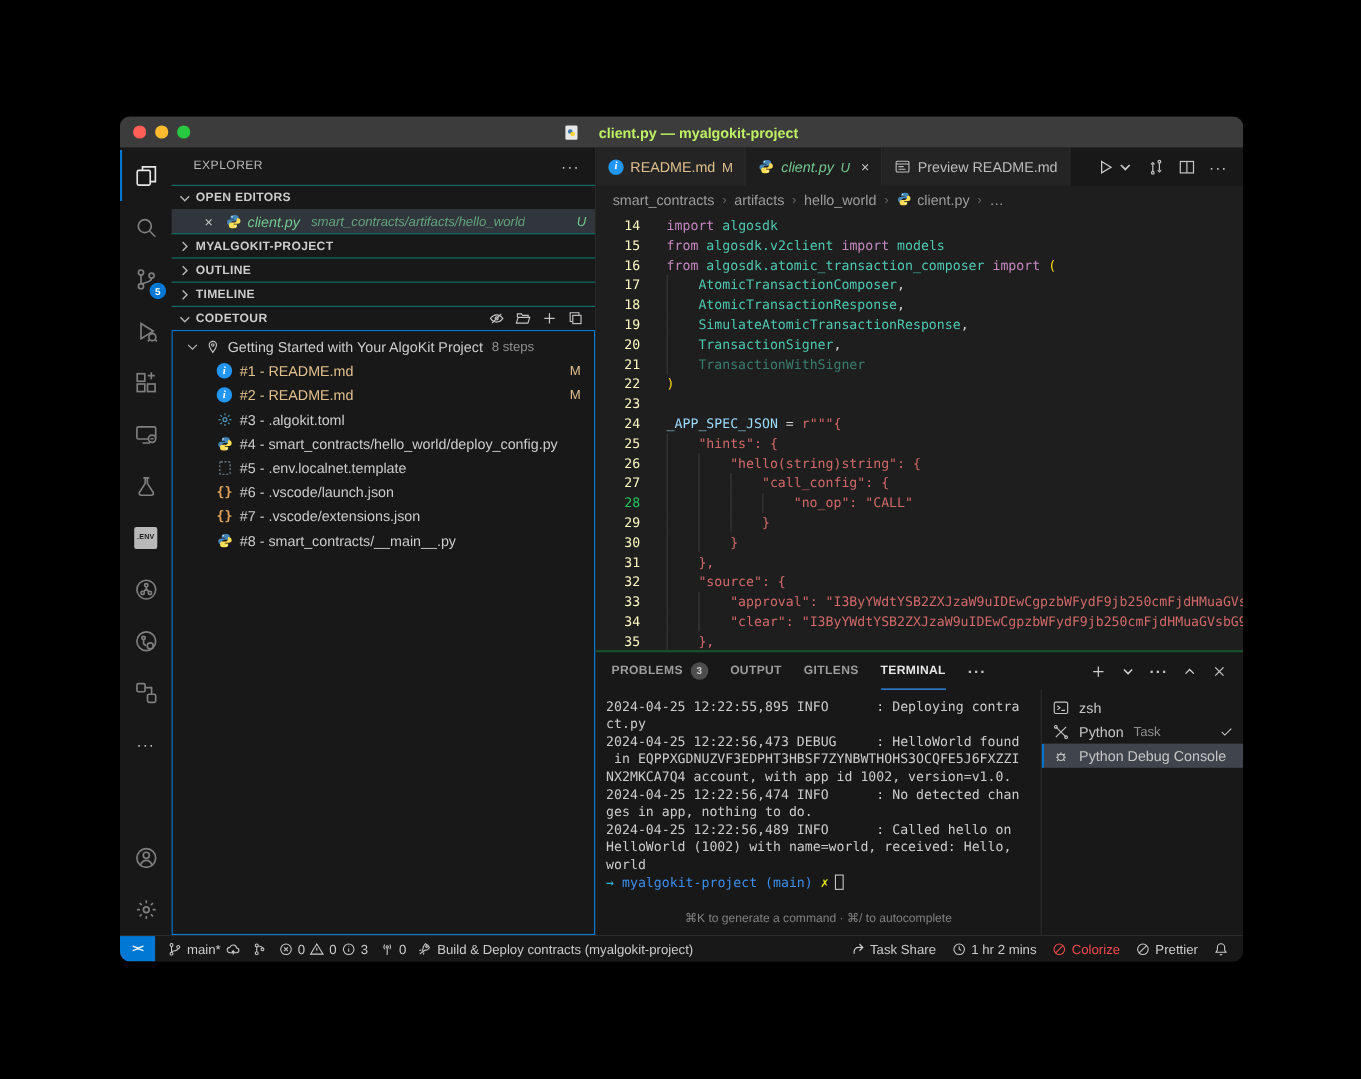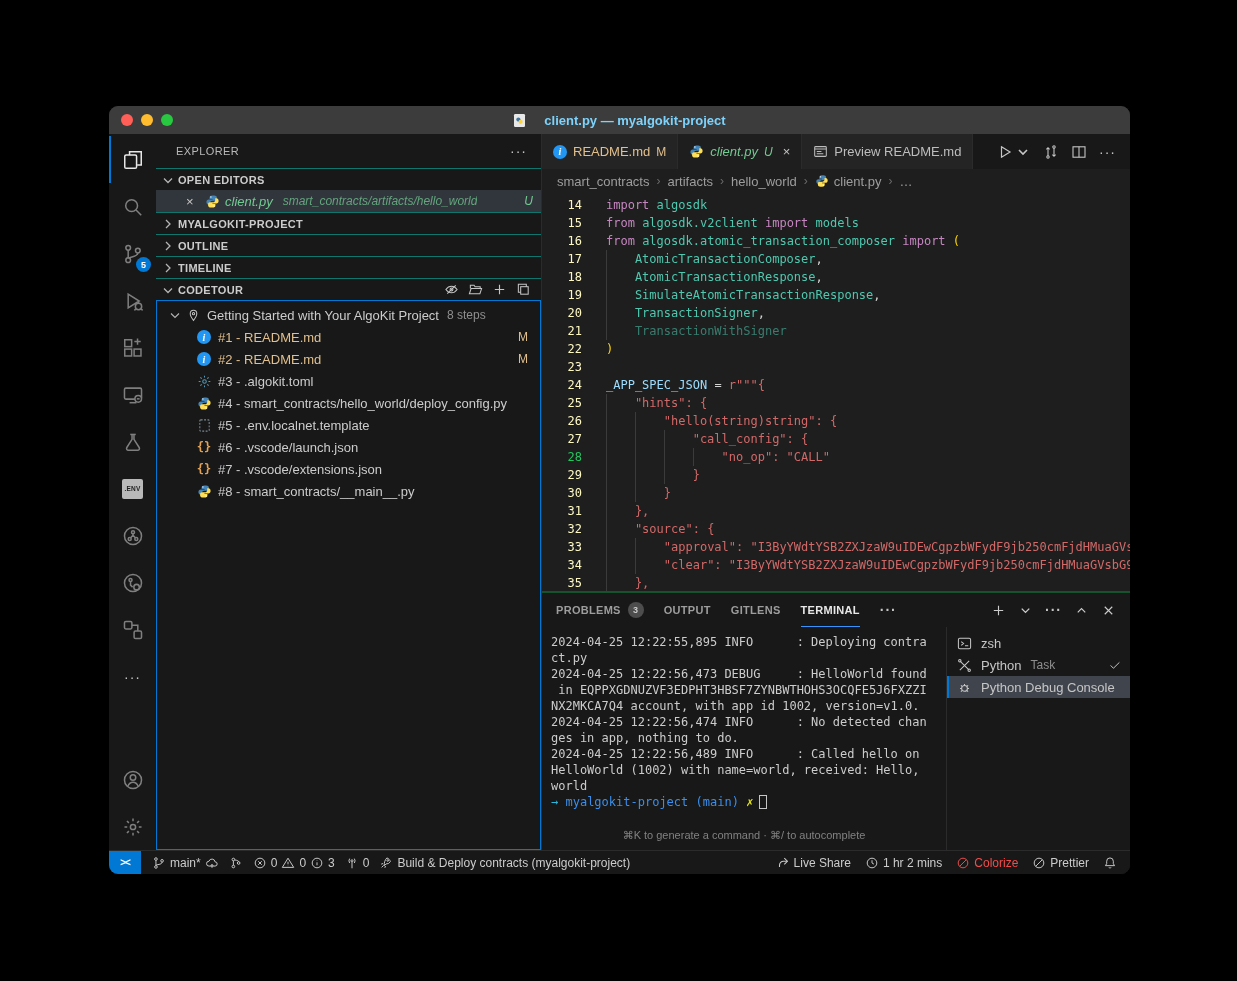--- a/index.html
+++ b/index.html
@@ -5,21 +5,21 @@
 *{box-sizing:border-box;margin:0;padding:0}
 html,body{width:1237px;height:981px;background:#000;font-family:"Liberation Sans",sans-serif;overflow:hidden}
 body{position:relative}
 svg{display:block}
 .window{position:absolute;left:108px;top:105px;width:1023px;height:770px;background:#1e1e1e;border-radius:10px;overflow:hidden;display:flex;flex-direction:column;box-shadow:0 25px 70px rgba(0,0,0,.7);border:1px solid #000}
 
 .titlebar{flex:0 0 28px;background:#3c3c3c;display:flex;align-items:center;position:relative}
 .traffic{display:flex;gap:8px;margin-left:12px;z-index:2}
 .tl-btn{width:12px;height:12px;border-radius:50%}
 .tl-close{background:#ff5f57}.tl-min{background:#febc2e}.tl-zoom{background:#28c840}
-.title{position:absolute;left:0;right:0;top:0;bottom:0;display:flex;justify-content:center;align-items:center;gap:18px;color:#7dd3fc;font-size:13px;font-weight:700}
+.title{position:absolute;left:0;right:0;top:0;bottom:0;display:flex;justify-content:center;align-items:center;gap:18px;color:#bef264;font-size:13px;font-weight:700}
 
 .main{flex:1;display:flex;min-height:0}
 .activitybar{width:47px;background:#181818;display:flex;flex-direction:column;padding-top:2px}
 .ab-item{height:47px;display:flex;align-items:center;justify-content:center;color:#7f7f7f;position:relative}
 .ab-item.active{color:#e7e7e7;box-shadow:inset 2px 0 0 #0078d4}
 .ab-item svg{width:22px;height:22px}
 .ab-badge{position:absolute;right:5px;bottom:5px;background:#0078d4;color:#fff;border-radius:50%;min-width:15px;height:15px;font-size:9px;display:flex;align-items:center;justify-content:center;font-weight:700}
 .ab-spacer{flex:1}
 .env-badge{width:21px;height:20px;background:#b9b9b9;color:#1e1e1e;font-size:6.5px;font-weight:700;border-radius:2px;display:flex;align-items:center;justify-content:center;letter-spacing:.2px}
 
@@ -597,21 +597,21 @@
           <path d="M5.3 10.7L3 13M4.6 8.6l-2.1.7M7.4 11.4l-.7 2.1"></path>
         </svg>
       <span>Build &amp; Deploy contracts (myalgokit-project)</span>
     </div>
     <div class="sb-right">
       <div class="sb-item">
         <svg viewBox="0 0 16 16" fill="none" stroke="currentColor" stroke-width="1.2">
             <path d="M9.5 2.5L13 6l-3.5 3.5"></path>
             <path d="M13 6H8.5A4.5 4.5 0 004 10.5V12.5"></path>
           </svg>
-        <span>Live Share</span>
+        <span>Task Share</span>
       </div>
       <div class="sb-item">
         <svg viewBox="0 0 16 16" fill="none" stroke="currentColor" stroke-width="1.1">
             <circle cx="8" cy="8" r="5.5"></circle>
             <path d="M8 4.8V8l2.2 1.3"></path>
           </svg>
         <span>1 hr 2 mins</span>
       </div>
       <div class="sb-item red">
         <svg viewBox="0 0 16 16" fill="none" stroke="currentColor" stroke-width="1.1">

